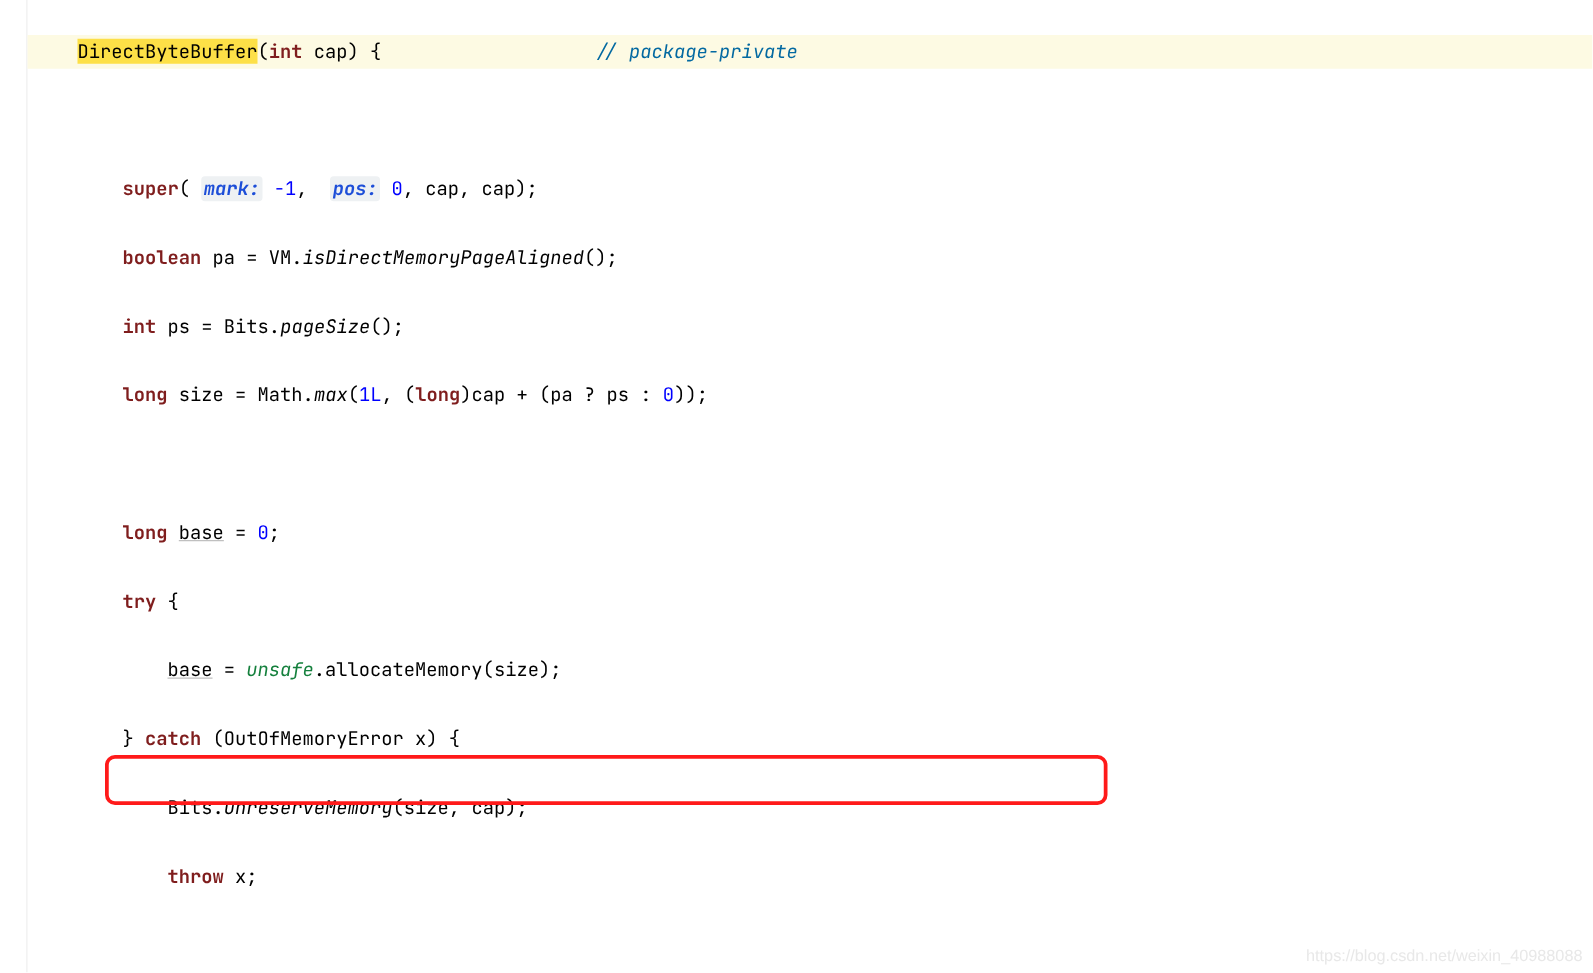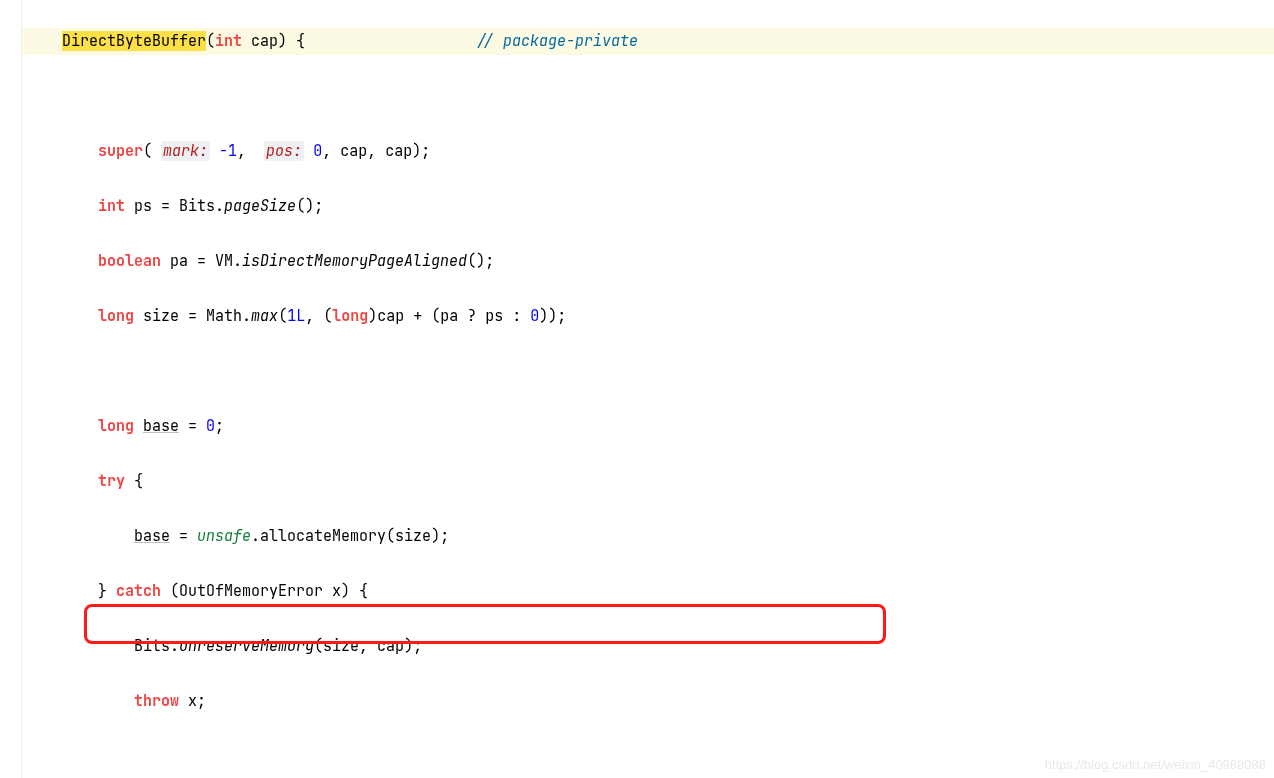--- a/index.html
+++ b/index.html
@@ -30,24 +30,24 @@
     white-space: pre;
     color: #000000;
   }
   .line {
     height: 27.5px;
     padding-left: 4px;
   }
   .line.hl {
     background: #fdfae3;
   }
-  .kw { color: #ef4444; font-weight: bold; }
+  .kw { color: #7f1d1d; font-weight: bold; }
   .num { color: #0000ff; }
   .comment { color: #0369a1; font-style: italic; }
-  .param-hint { color: #b91c1c; background: #eef1f3; border-radius: 3px; padding: 0 2px; font-style: italic; font-weight: normal;}
+  .param-hint { color: #1d4ed8; background: #eef1f3; border-radius: 3px; padding: 0 2px; font-style: italic; font-weight: bold;}
   .static-method { font-style: italic; }
   .field { color: #15803d; }
   .underline { text-decoration: underline; text-decoration-color: #c0c0c0; }
   .sel { background: #fde047; }
 
   .redbox {
     position: absolute;
     border: 3px solid #ff1a1a;
     border-radius: 8px;
     pointer-events: none;
@@ -63,22 +63,22 @@
 </style>
 </head>
 <body>
 
 <div class="gutter"></div>
 
 <div class="code-area">
 <div class="line hl">    <span class="sel">DirectByteBuffer</span>(<span class="kw">int</span> <span>cap</span>) {                   <span class="comment">// package-private</span></div>
 <div class="line"></div>
 <div class="line">        <span class="kw">super</span>( <span class="param-hint">mark:</span> <span class="num">-1</span>,  <span class="param-hint">pos:</span> <span class="num">0</span>, <span>cap</span>, <span>cap</span>);</div>
+<div class="line">        <span class="kw">boolean</span> <span>pa</span> = <span>VM</span>.<span class="static-method">isDirectMemoryPageAligned</span>();</div>
 <div class="line">        <span class="kw">int</span> <span>ps</span> = <span>Bits</span>.<span class="static-method">pageSize</span>();</div>
-<div class="line">        <span class="kw">boolean</span> <span>pa</span> = <span>VM</span>.<span class="static-method">isDirectMemoryPageAligned</span>();</div>
 <div class="line">        <span class="kw">long</span> <span>size</span> = <span>Math</span>.<span class="static-method">max</span>(<span class="num">1L</span>, (<span class="kw">long</span>)<span>cap</span> + (<span>pa</span> ? <span>ps</span> : <span class="num">0</span>));</div>
 <div class="line"></div>
 <div class="line">        <span class="kw">long</span> <span class="underline">base</span> = <span class="num">0</span>;</div>
 <div class="line">        <span class="kw">try</span> {</div>
 <div class="line">            <span class="underline">base</span> = <span class="field static-method">unsafe</span>.<span>allocateMemory</span>(<span>size</span>);</div>
 <div class="line">        } <span class="kw">catch</span> (<span>OutOfMemoryError</span> <span>x</span>) {</div>
 <div class="line">            <span>Bits</span>.<span class="static-method">unreserveMemory</span>(<span>size</span>, <span>cap</span>);</div>
 <div class="line">            <span class="kw">throw</span> <span>x</span>;</div>
 
 

